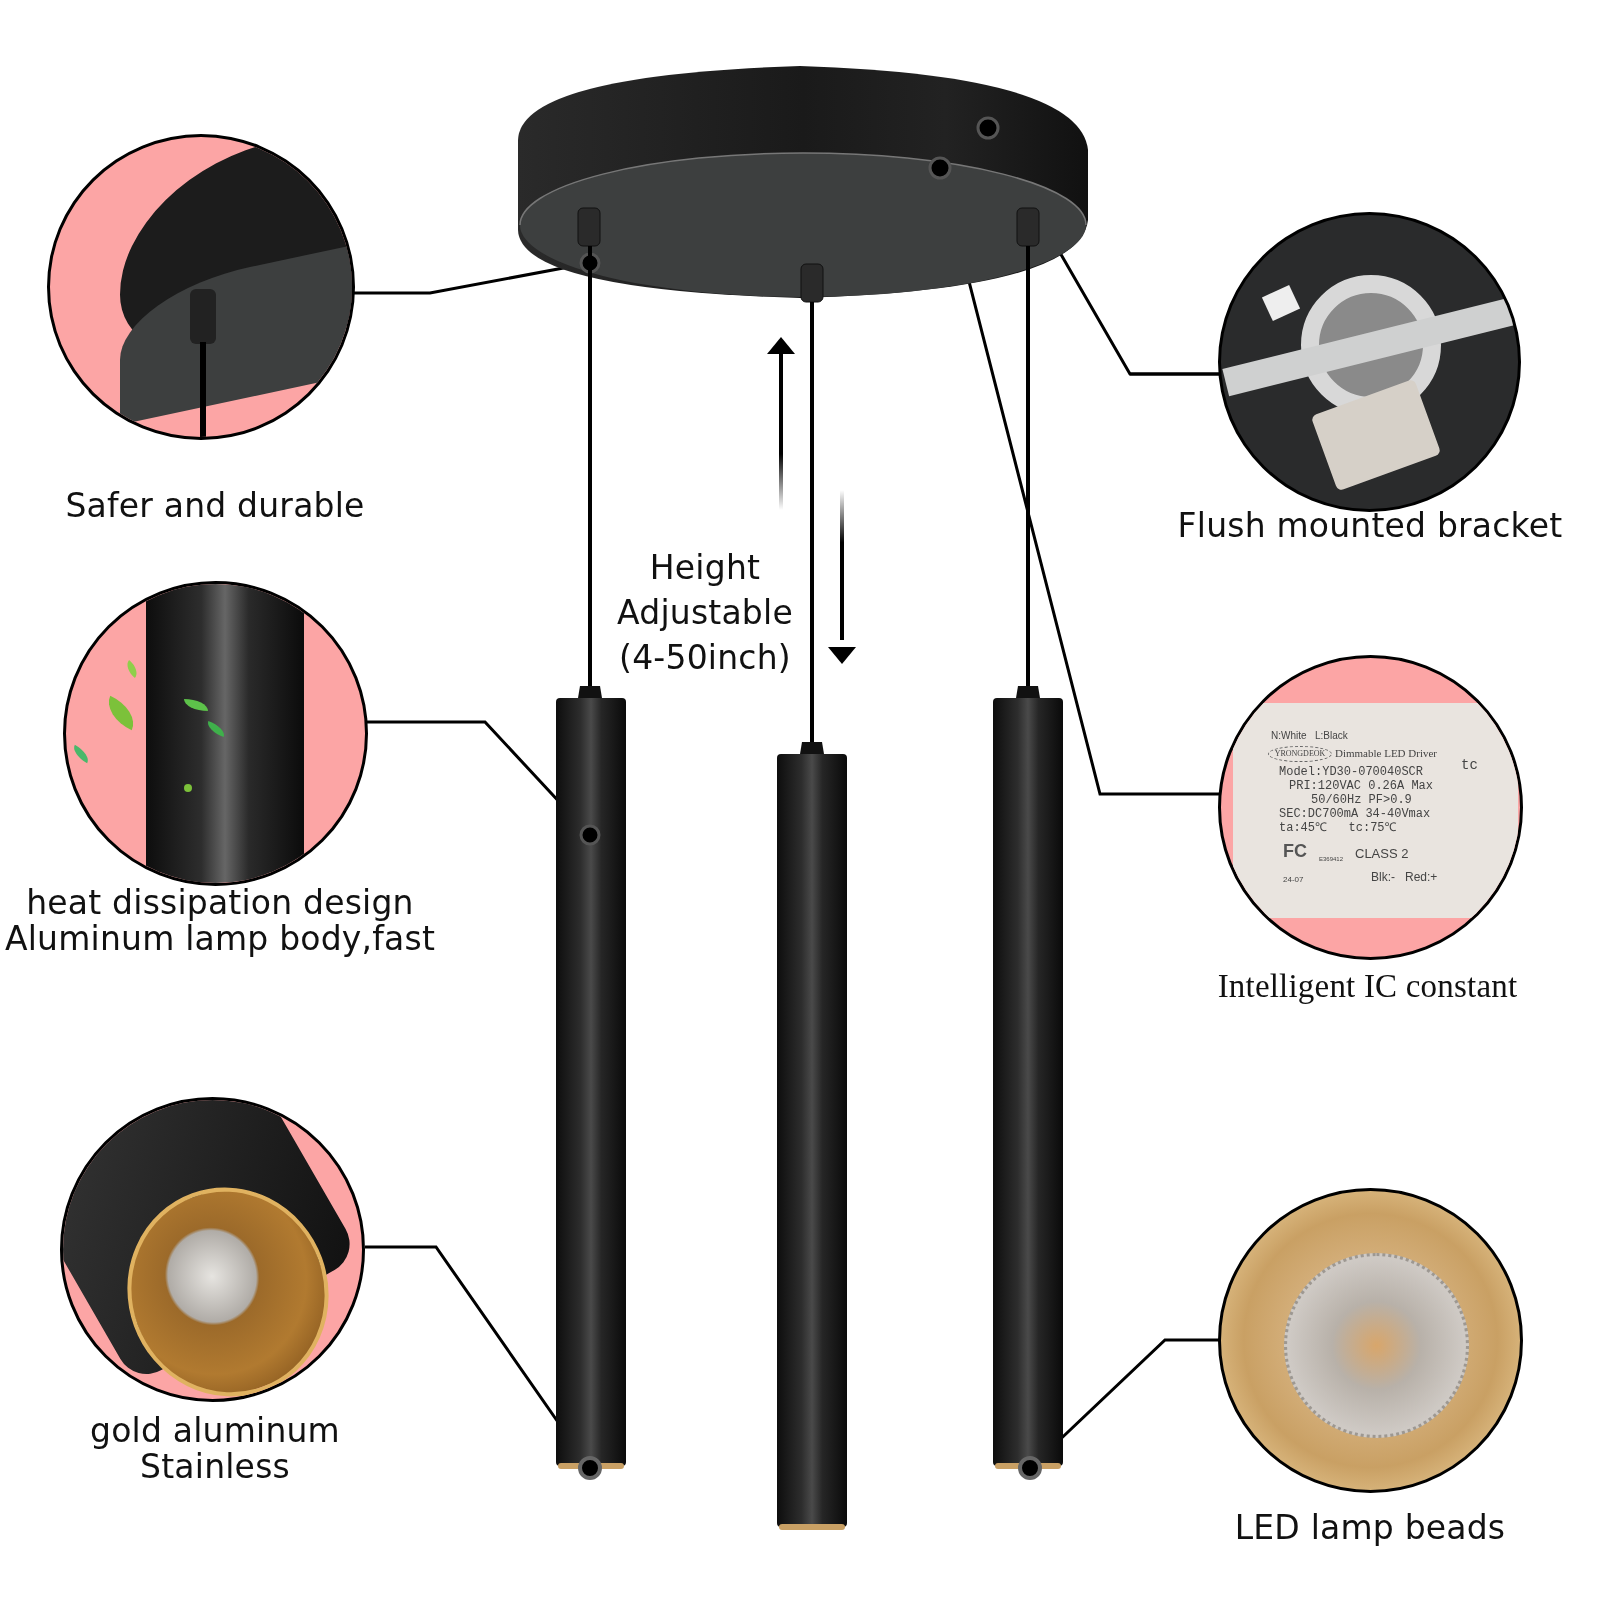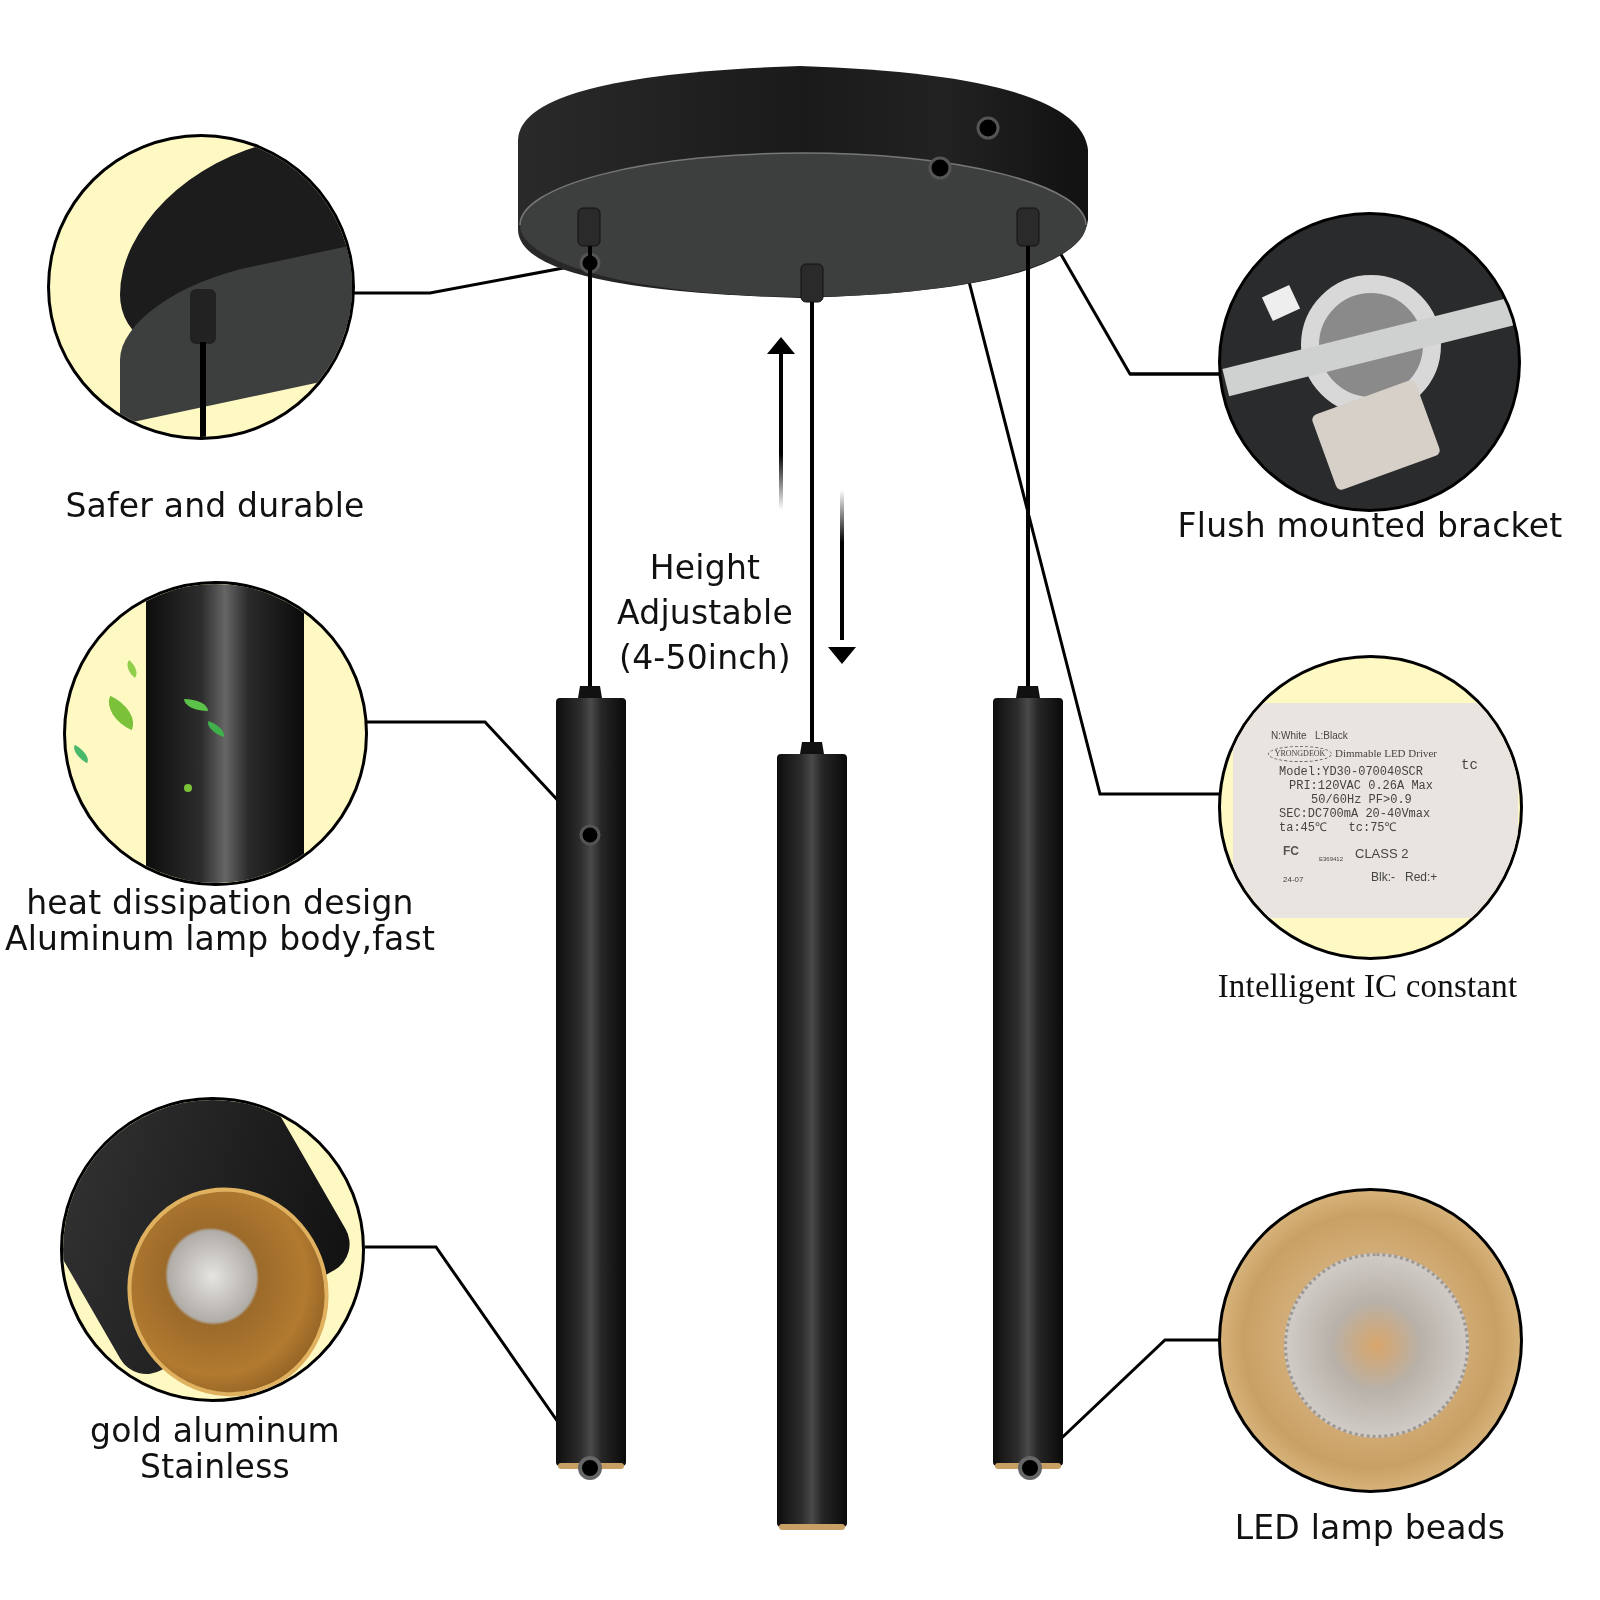--- a/index.html
+++ b/index.html
@@ -1,19 +1,19 @@
 <!DOCTYPE html>
 <html><head>
 <meta charset="utf-8">
 <style>
   html,body{margin:0;padding:0;background:#fff;}
   body{width:1600px;height:1600px;position:relative;overflow:hidden;font-family:"DejaVu Sans","Liberation Sans",sans-serif;}
   .abs{position:absolute;}
   .label{position:absolute;color:#111;font-size:33px;line-height:36px;text-align:center;white-space:nowrap;letter-spacing:0.2px;}
-  .circle{position:absolute;border:3px solid #000;border-radius:50%;overflow:hidden;background:#fef9c3;box-sizing:border-box;}
+  .circle{position:absolute;border:3px solid #000;border-radius:50%;overflow:hidden;background:#fca5a5;box-sizing:border-box;}
   svg{position:absolute;left:0;top:0;}
   .driver-label{position:absolute;font-family:"Liberation Mono","DejaVu Sans Mono",monospace;color:#444;font-size:12px;line-height:15px;white-space:pre;}
 </style>
 </head>
 <body>
 
 <svg width="1600" height="1600">
   <g stroke="#000" stroke-width="3" fill="none">
     <polyline points="352,293 430,293 590,263"></polyline>
     <polyline points="1130,374 1220,374"></polyline>
@@ -131,23 +131,23 @@
 
 <div class="circle" style="left:1218px;top:655px;width:305px;height:305px;">
   <div class="abs" style="left:12px;top:45px;width:285px;height:215px;background:#e9e4df;border-radius:30px;"></div>
   <div class="driver-label" style="left:50px;top:70px;font-family:'Liberation Sans',sans-serif;font-size:10px;">N:White   L:Black</div>
   <div class="abs" style="left:47px;top:88px;width:62px;height:14px;border:1px dashed #666;border-radius:50%;font-size:8px;color:#444;text-align:center;line-height:14px;font-family:'Liberation Serif',serif;">YRONGDEOK</div>
   <div class="driver-label" style="left:114px;top:88px;font-family:'Liberation Serif',serif;font-size:11px;">Dimmable LED Driver</div>
   <div class="driver-label" style="left:58px;top:107px;">Model:YD30-070040SCR</div>
   <div class="driver-label" style="left:240px;top:100px;font-size:14px;">tc</div>
   <div class="driver-label" style="left:58px;top:121px;margin-left:10px;">PRI:120VAC 0.26A Max</div>
   <div class="driver-label" style="left:90px;top:135px;">50/60Hz PF&gt;0.9</div>
-  <div class="driver-label" style="left:58px;top:149px;">SEC:DC700mA 20-40Vmax</div>
+  <div class="driver-label" style="left:58px;top:149px;">SEC:DC700mA 34-40Vmax</div>
   <div class="driver-label" style="left:58px;top:163px;">ta:45℃   tc:75℃</div>
-  <div class="driver-label" style="left:62px;top:186px;font-family:'Liberation Sans',sans-serif;font-weight:bold;font-size:12px;color:#555;">FC</div>
+  <div class="driver-label" style="left:62px;top:186px;font-family:'Liberation Sans',sans-serif;font-weight:bold;font-size:18px;color:#555;">FC</div>
   <div class="driver-label" style="left:98px;top:194px;font-family:'Liberation Sans',sans-serif;font-size:6px;">E369412</div>
   <div class="driver-label" style="left:134px;top:188px;font-family:'Liberation Sans',sans-serif;font-size:13px;">CLASS 2</div>
   <div class="driver-label" style="left:62px;top:214px;font-family:'Liberation Sans',sans-serif;font-size:8px;">24-07</div>
   <div class="driver-label" style="left:150px;top:212px;font-family:'Liberation Sans',sans-serif;font-size:12px;">Blk:-   Red:+</div>
 </div>
 <div class="label" style="left:1135px;top:968px;width:465px;line-height:36px;font-family:Liberation Serif, serif;">
   <div>Intelligent IC constant</div>
 </div>
 
 <div class="circle" style="left:60px;top:1097px;width:305px;height:305px;">

